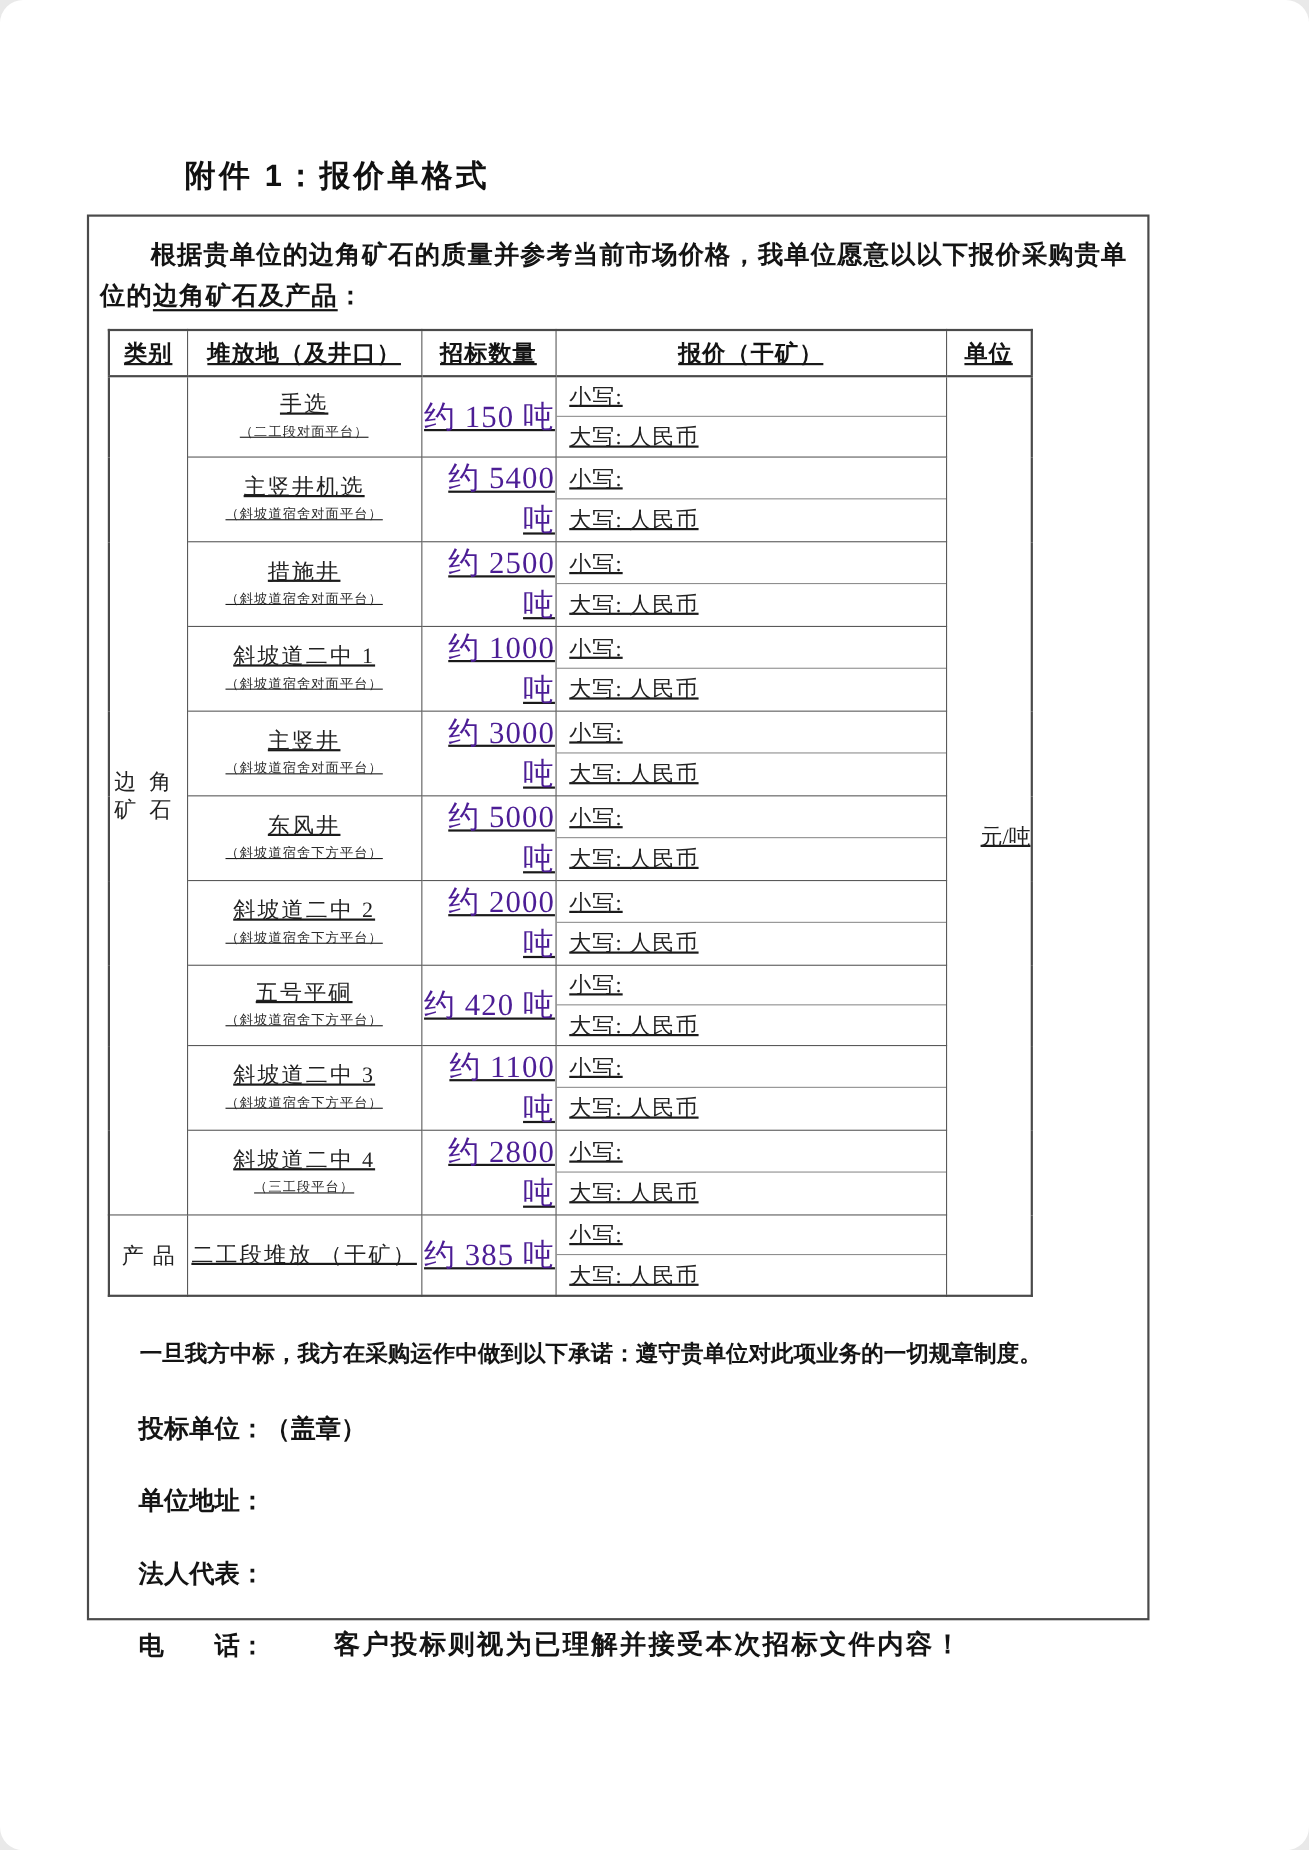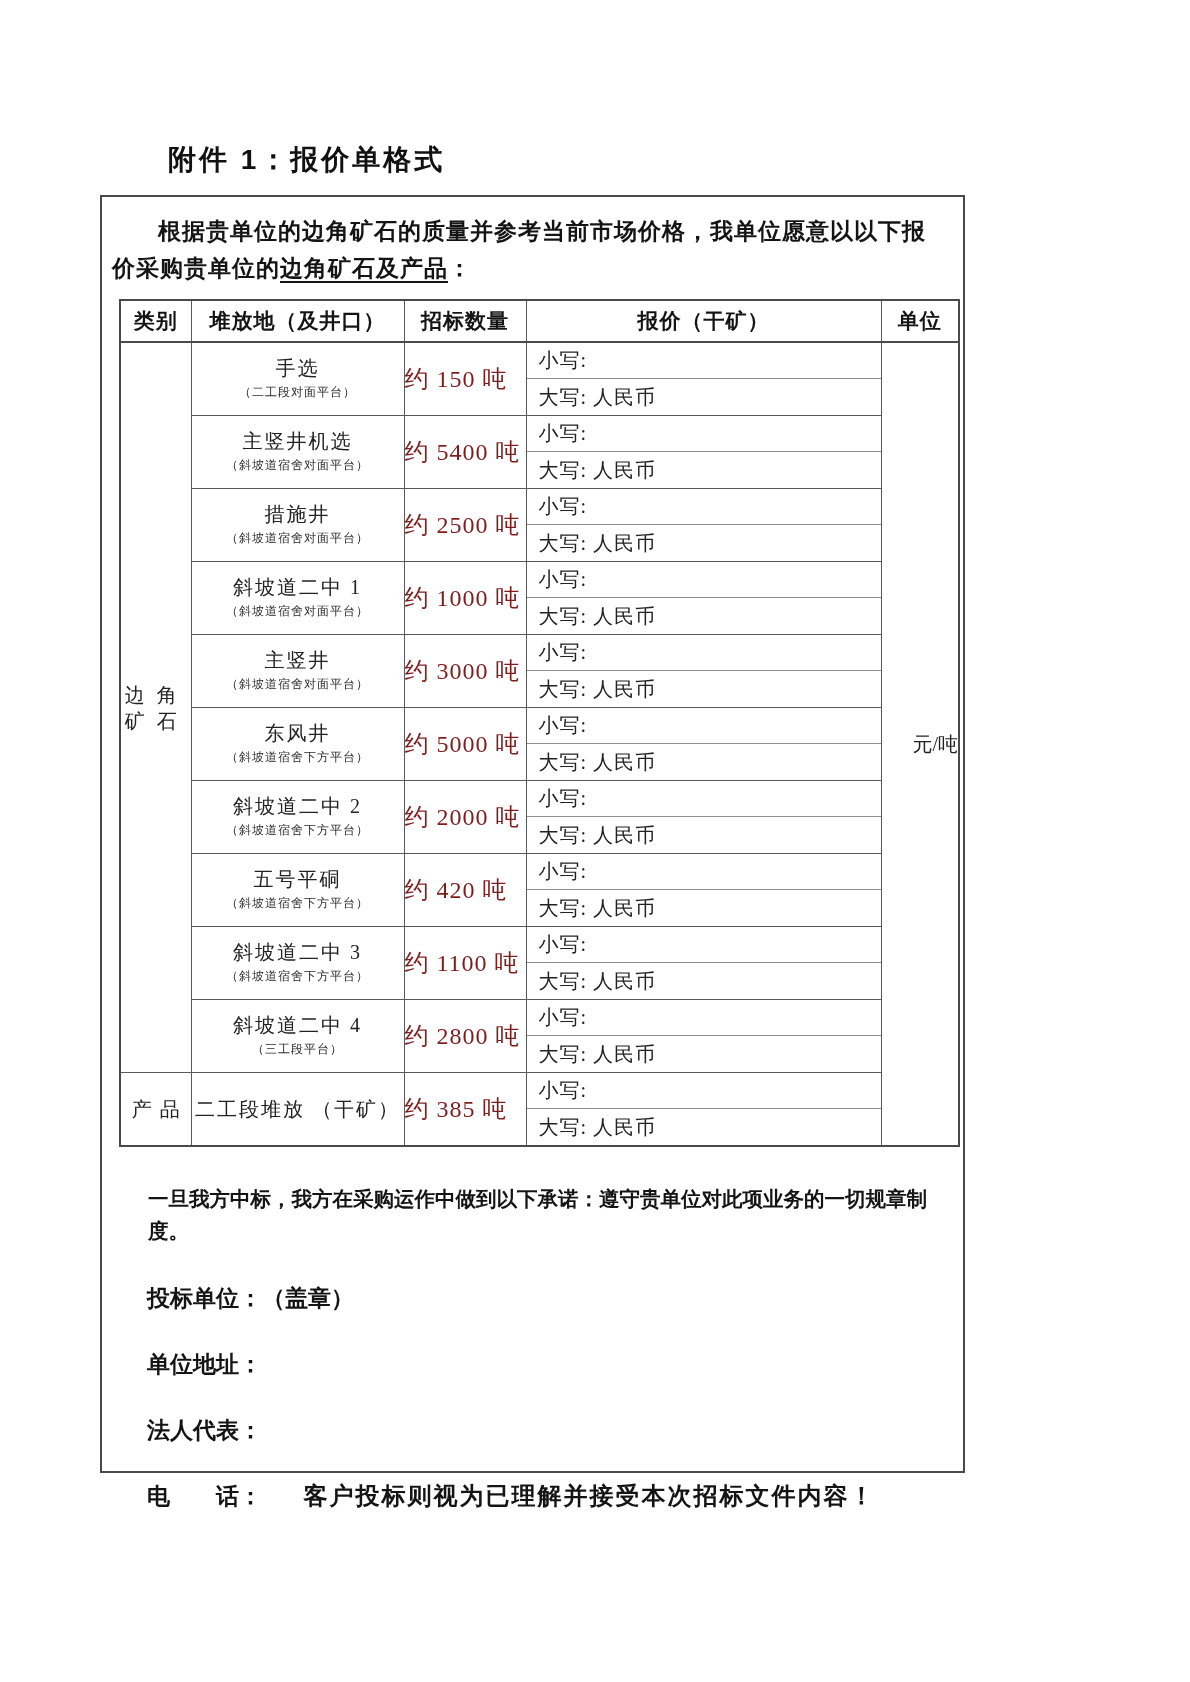--- a/index.html
+++ b/index.html
@@ -5,39 +5,40 @@
   html, body { margin: 0; padding: 0; background: #e9e9e9; }
   .page {
     position: relative;
     width: 1190px;
     height: 1682px;
     margin: 0 auto;
     background: #ffffff;
     color: #1a1a1a;
     font-family: "Liberation Serif", serif;
     overflow: hidden;
+    border-radius: 21px;
   }
   
   .doc-title {
     margin: 0;
     padding-top: 140px;
     padding-left: 168px;
     font-family: "Liberation Sans", sans-serif;
     font-size: 28px;
     font-weight: bold;
     letter-spacing: 3px;
     line-height: 40px;
     color: #111;
   }
   
   .form-box {
     box-sizing: border-box;
-    margin-left: 100px;
+    margin-left: 79px;
     margin-top: 15px;
-    width: 865px;
+    width: 966px;
     height: 1278px;
     border: 2px solid #4a4a4a;
     padding: 0 16px 12px 10px;
   }
   .intro {
     margin: 0;
     padding-top: 16px;
     margin-bottom: 12px;
     font-family: "Liberation Sans", sans-serif;
     font-weight: bold;
@@ -54,21 +55,21 @@
     table-layout: fixed;
     margin-left: 7px;
     width: 839px;
   }
   table.quote th, table.quote td {
     border: 1px solid #5a5a5a;
     padding: 0;
     vertical-align: middle;
     overflow: hidden;
   }
-  table.quote { border: 2px solid #4a4a4a; }
+  table.quote { border: 2px solid #4a4a4a; text-decoration: underline; }
   table.quote thead th {
     height: 40px;
     font-family: "Liberation Sans", sans-serif;
     font-weight: bold;
     font-size: 21px;
     text-align: center;
     border-bottom: 2px solid #4a4a4a;
     color: #141414;
     letter-spacing: 1px;
   }
@@ -80,21 +81,21 @@
     letter-spacing: 12px;
     line-height: 26px;
     word-break: break-all;
     text-align: right;
     text-indent: 2px;
   }
   .cat-flat { letter-spacing: 8px; text-indent: 8px; display: inline-block; }
   td.cell-loc { text-align: center; }
   .loc-name { font-size: 20px; line-height: 26px; letter-spacing: 2px; color: #222; }
   .loc-sub  { font-size: 12px; line-height: 22px; letter-spacing: 1px; color: #2a2a2a; }
-  td.cell-qty { text-align: left; font-size: 24px; letter-spacing: 1px; color: #7f1d1d; }
+  td.cell-qty { text-align: right; font-size: 28px; letter-spacing: 1px; color: #4c1d95; }
   td.cell-price { vertical-align: top; }
   .price-small, .price-big {
     box-sizing: border-box;
     height: 36px;
     display: flex;
     align-items: center;
     padding-left: 12px;
     font-size: 20px;
     color: #222;
     letter-spacing: 1px;

